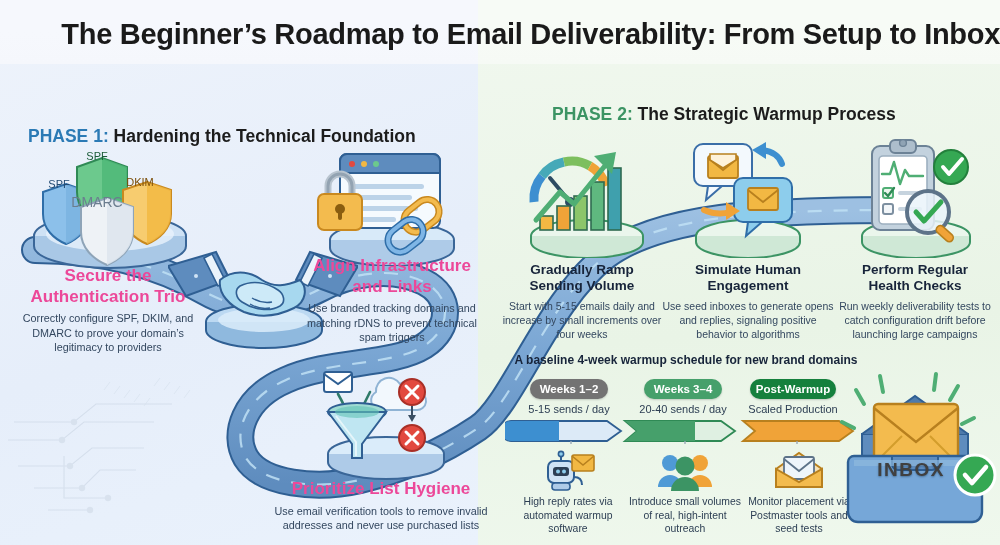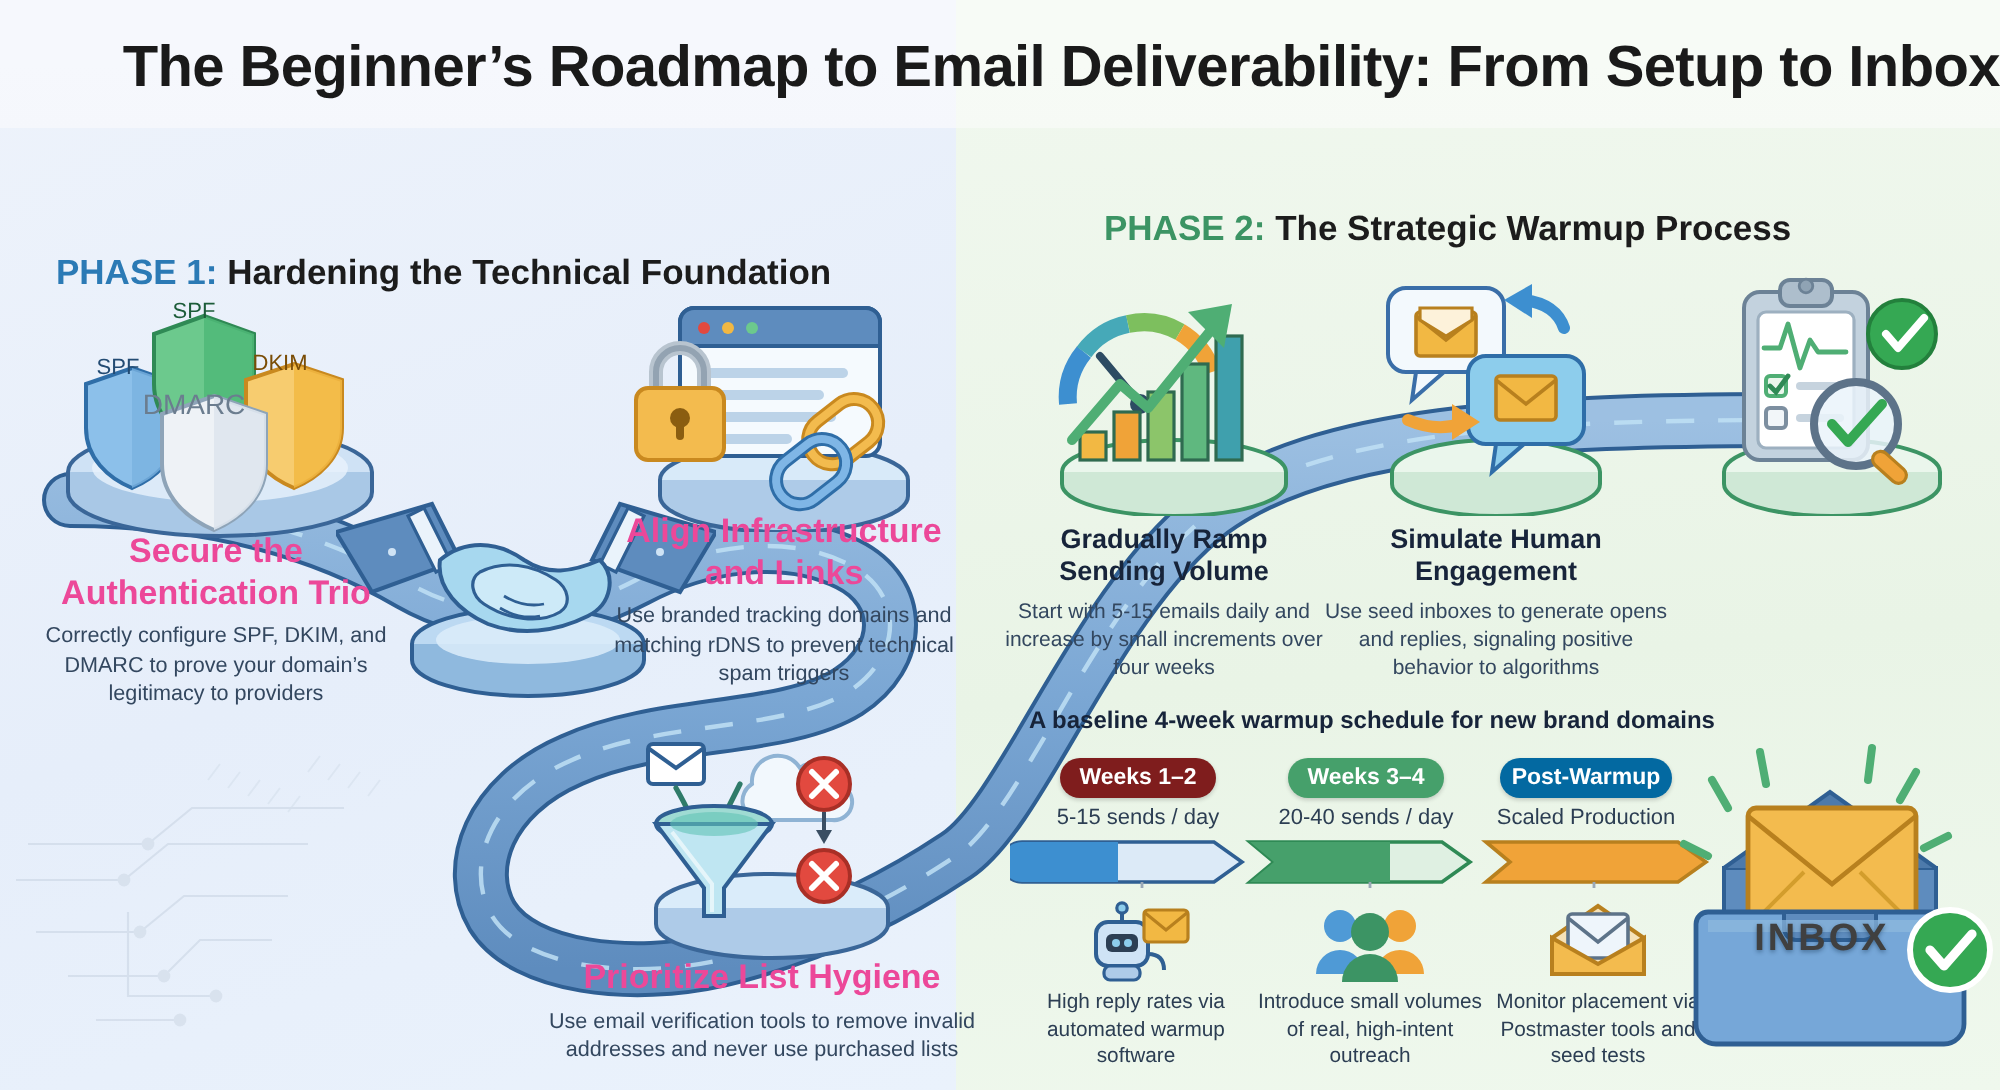--- a/index.html
+++ b/index.html
@@ -90,23 +90,23 @@
   .sched-title {
     position: absolute; left: 496px; top: 353px; width: 380px;
     text-align: center; font-size: 12px; font-weight: bold; color: #17243a;
   }
   .pill {
     position: absolute; height: 20px; border-radius: 10px;
     color: #ffffff; font-size: 11.5px; font-weight: bold;
     display: flex; align-items: center; justify-content: center;
     box-shadow: 0 1px 2px rgba(0,0,0,.18);
   }
-  #pill-0 { left: 530px; top: 379px; width: 78px; background: #7f1d1d; }
+  #pill-0 { left: 530px; top: 379px; width: 78px; background: #737373; }
   #pill-1 { left: 644px; top: 379px; width: 78px; background: #46a06b; }
-  #pill-2 { left: 750px; top: 379px; width: 86px; background: #0369a1; }
+  #pill-2 { left: 750px; top: 379px; width: 86px; background: #15803d; }
   .slabel {
     position: absolute; top: 403px; text-align: center;
     font-size: 11px; color: #2c3e53; font-weight: normal;
   }
   #slabel-0 { left: 514px; width: 110px; }
   #slabel-1 { left: 628px; width: 110px; }
   #slabel-2 { left: 740px; width: 106px; }
 
   .arrowbar { position: absolute; top: 418px; }
 
@@ -472,20 +472,27 @@
     </div>
     <div class="cdesc">Start with 5-15 emails daily and increase by small increments over four weeks</div>
   </div>
   <div class="rcard" id="rcard-1">
     <div class="ctitle">
       <span>Simulate Human</span><br>
       <span>Engagement</span>
     </div>
     <div class="cdesc">Use seed inboxes to generate opens and replies, signaling positive behavior to algorithms</div>
   </div>
+  <div class="rcard" id="rcard-2">
+    <div class="ctitle">
+      <span>Perform Regular</span><br>
+      <span>Health Checks</span>
+    </div>
+    <div class="cdesc">Run weekly deliverability tests to catch configuration drift before launching large campaigns</div>
+  </div>
 
   <div class="sched-title">A baseline 4-week warmup schedule for new brand domains</div>
 
   <div class="pill" id="pill-0">Weeks 1–2</div>
   <div class="pill" id="pill-1">Weeks 3–4</div>
   <div class="pill" id="pill-2">Post-Warmup</div>
 
   <div class="slabel" id="slabel-0">5-15 sends / day</div>
   <div class="slabel" id="slabel-1">20-40 sends / day</div>
   <div class="slabel" id="slabel-2">Scaled Production</div>

